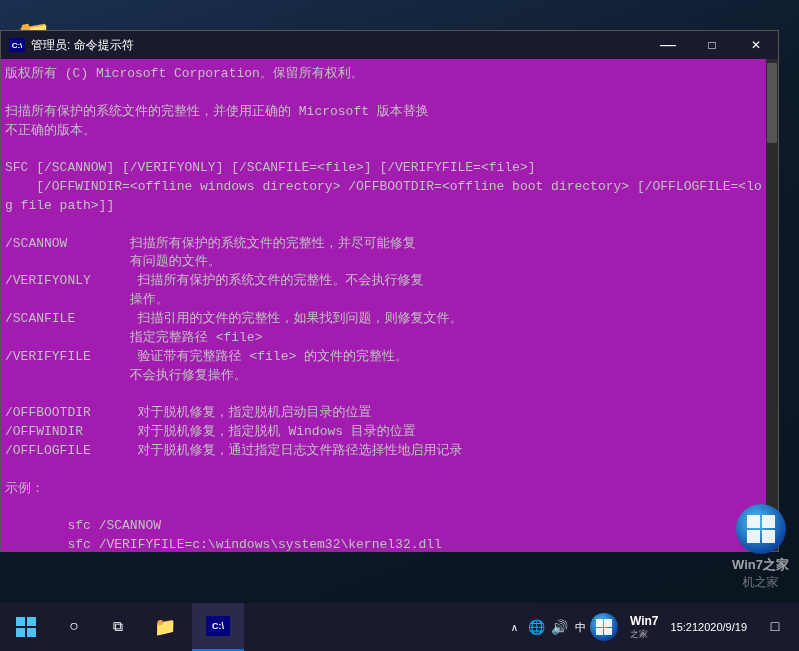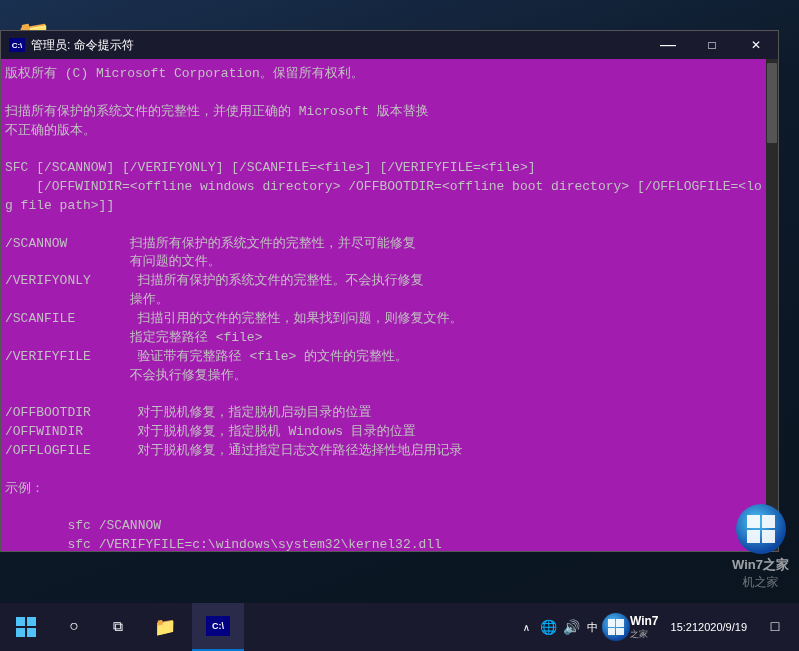--- a/index.html
+++ b/index.html
@@ -146,21 +146,21 @@
       height: 100%;
       display: flex;
       align-items: center;
       justify-content: center;
       color: white;
       font-size: 14px;
     }
     .win7-logo-area {
       display: flex;
       align-items: center;
-      gap: 0;
+      gap: 12px;
       justify-content: flex-end;
     }
     .win7-circle {
       width: 28px;
       height: 28px;
       border-radius: 50%;
       background: radial-gradient(circle at 40% 35%, #4fc3f7, #0d47a1 70%);
       display: flex;
       align-items: center;
       justify-content: center;

